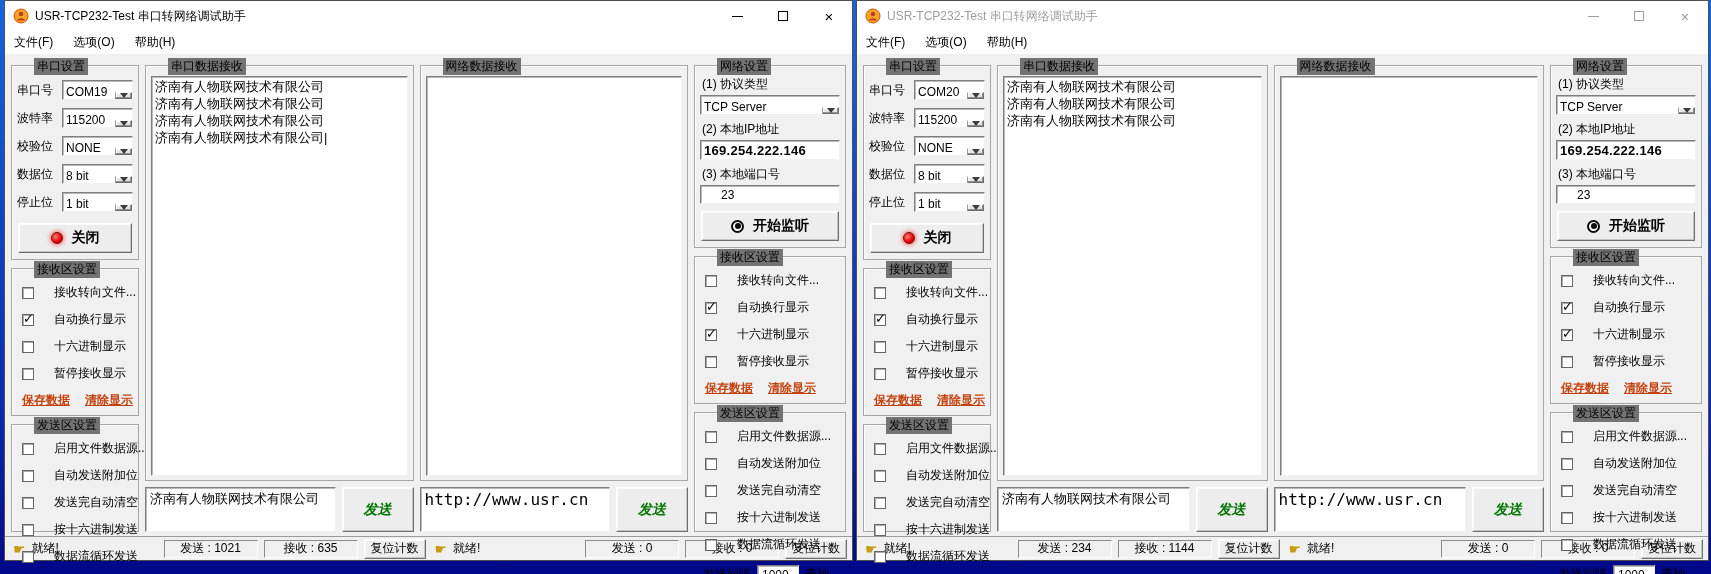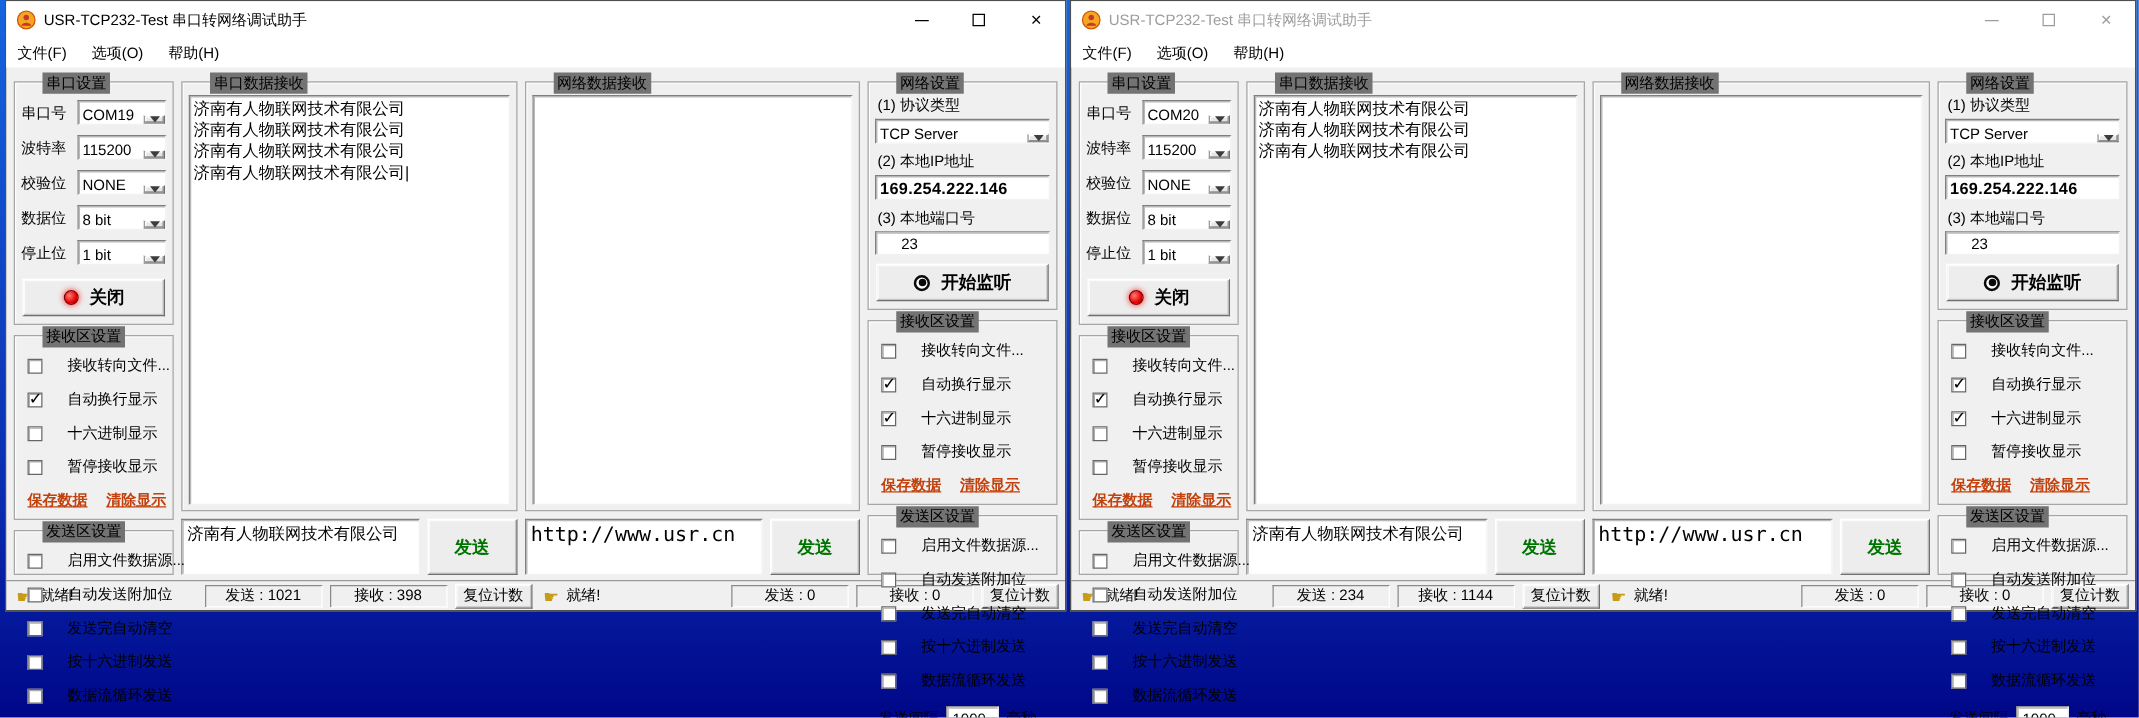--- a/index.html
+++ b/index.html
@@ -3,21 +3,21 @@
 <meta charset="utf-8">
 <style>
   * { box-sizing: border-box; }
   html,body { margin:0; padding:0; }
   body {
     width:1711px; height:574px; overflow:hidden; position:relative;
     font-family:"Liberation Sans","DejaVu Sans",sans-serif; font-size:12px; color:#000;
     background:linear-gradient(180deg,#1565dd 0%,#0a2bb0 70%,#000788 100%);
   }
   .window {
-    position:absolute; top:0; height:489px; background:#f0f0f0;
+    position:absolute; top:0; height:561px; background:#f0f0f0;
     border:1px solid #4f4f4f; display:flex; flex-direction:column;
   }
   .win-left  { left:4px;  width:849px; }
   .win-right { left:856px; width:853px; }
 
   
   .titlebar { flex:none; height:30px; background:#fff; display:flex; align-items:center; padding-left:8px; }
   .app-icon { width:16px; height:16px; margin-right:6px; flex:none; }
   .title-text { font-size:12px; white-space:nowrap; }
   .caption-buttons { margin-left:auto; display:flex; height:100%; }
@@ -79,21 +79,21 @@
   .interval-row { display:flex; align-items:center; gap:6px; margin:7px 0 2px 3px; }
   .interval-input { width:42px; height:19px; display:flex; align-items:center; padding-left:4px; }
 
   
   .rx-area { flex:1; min-height:0; overflow:hidden; padding:1px 3px; }
   .rx-text { margin:0; font-family:inherit; font-size:13px; line-height:17px; white-space:pre-wrap; word-break:break-all; }
   .send-row { flex:none; display:flex; gap:6px; margin-top:6px; height:45px; }
   .send-input { flex:1; min-width:0; padding:2px 4px; font-size:13px; overflow:hidden; }
   .send-input.mono { font-family:"DejaVu Sans Mono","Liberation Mono",monospace; font-size:16px; }
   .send-btn { width:72px; flex:none; display:flex; align-items:center; justify-content:center;
-              font-weight:bold; font-size:14px; color:#007400; font-family:inherit; }
+              font-weight:bold; font-size:14px; color:#007400; font-family:inherit;font-style:italic; }
 
   
   .ns-label { margin:6px 1px 2px 2px; white-space:nowrap; }
   .ns-label.first { margin-top:0; }
   .ip-box { height:20px; display:flex; align-items:center; padding-left:3px; font-weight:bold; font-size:13px; letter-spacing:.3px; white-space:nowrap; }
   .port-box { height:19px; display:flex; align-items:center; padding-left:20px; }
 
   
   .statusbar { flex:none; height:24px; border-top:1px solid #9a9a9a; display:flex; align-items:center; padding:0 5px; gap:6px; }
   .status-half { flex:1; min-width:0; display:flex; align-items:center; gap:6px; }
@@ -353,21 +353,21 @@
       </div>
     </div>
 
     <div class="statusbar">
       <div class="status-half">
         <div class="status-ready">
           <span class="hand-icon">☛</span>
           <span>就绪!</span>
         </div>
         <div class="status-panel">发送 : 1021</div>
-        <div class="status-panel">接收 : 398</div>
+        <div class="status-panel">接收 : 635</div>
         <div class="reset-btn raised">复位计数</div>
       </div>
       <div class="status-half">
         <div class="status-ready">
           <span class="hand-icon">☛</span>
           <span>就绪!</span>
         </div>
         <div class="status-panel">发送 : 0</div>
         <div class="status-panel">接收 : 0</div>
         <div class="reset-btn raised">复位计数</div>

